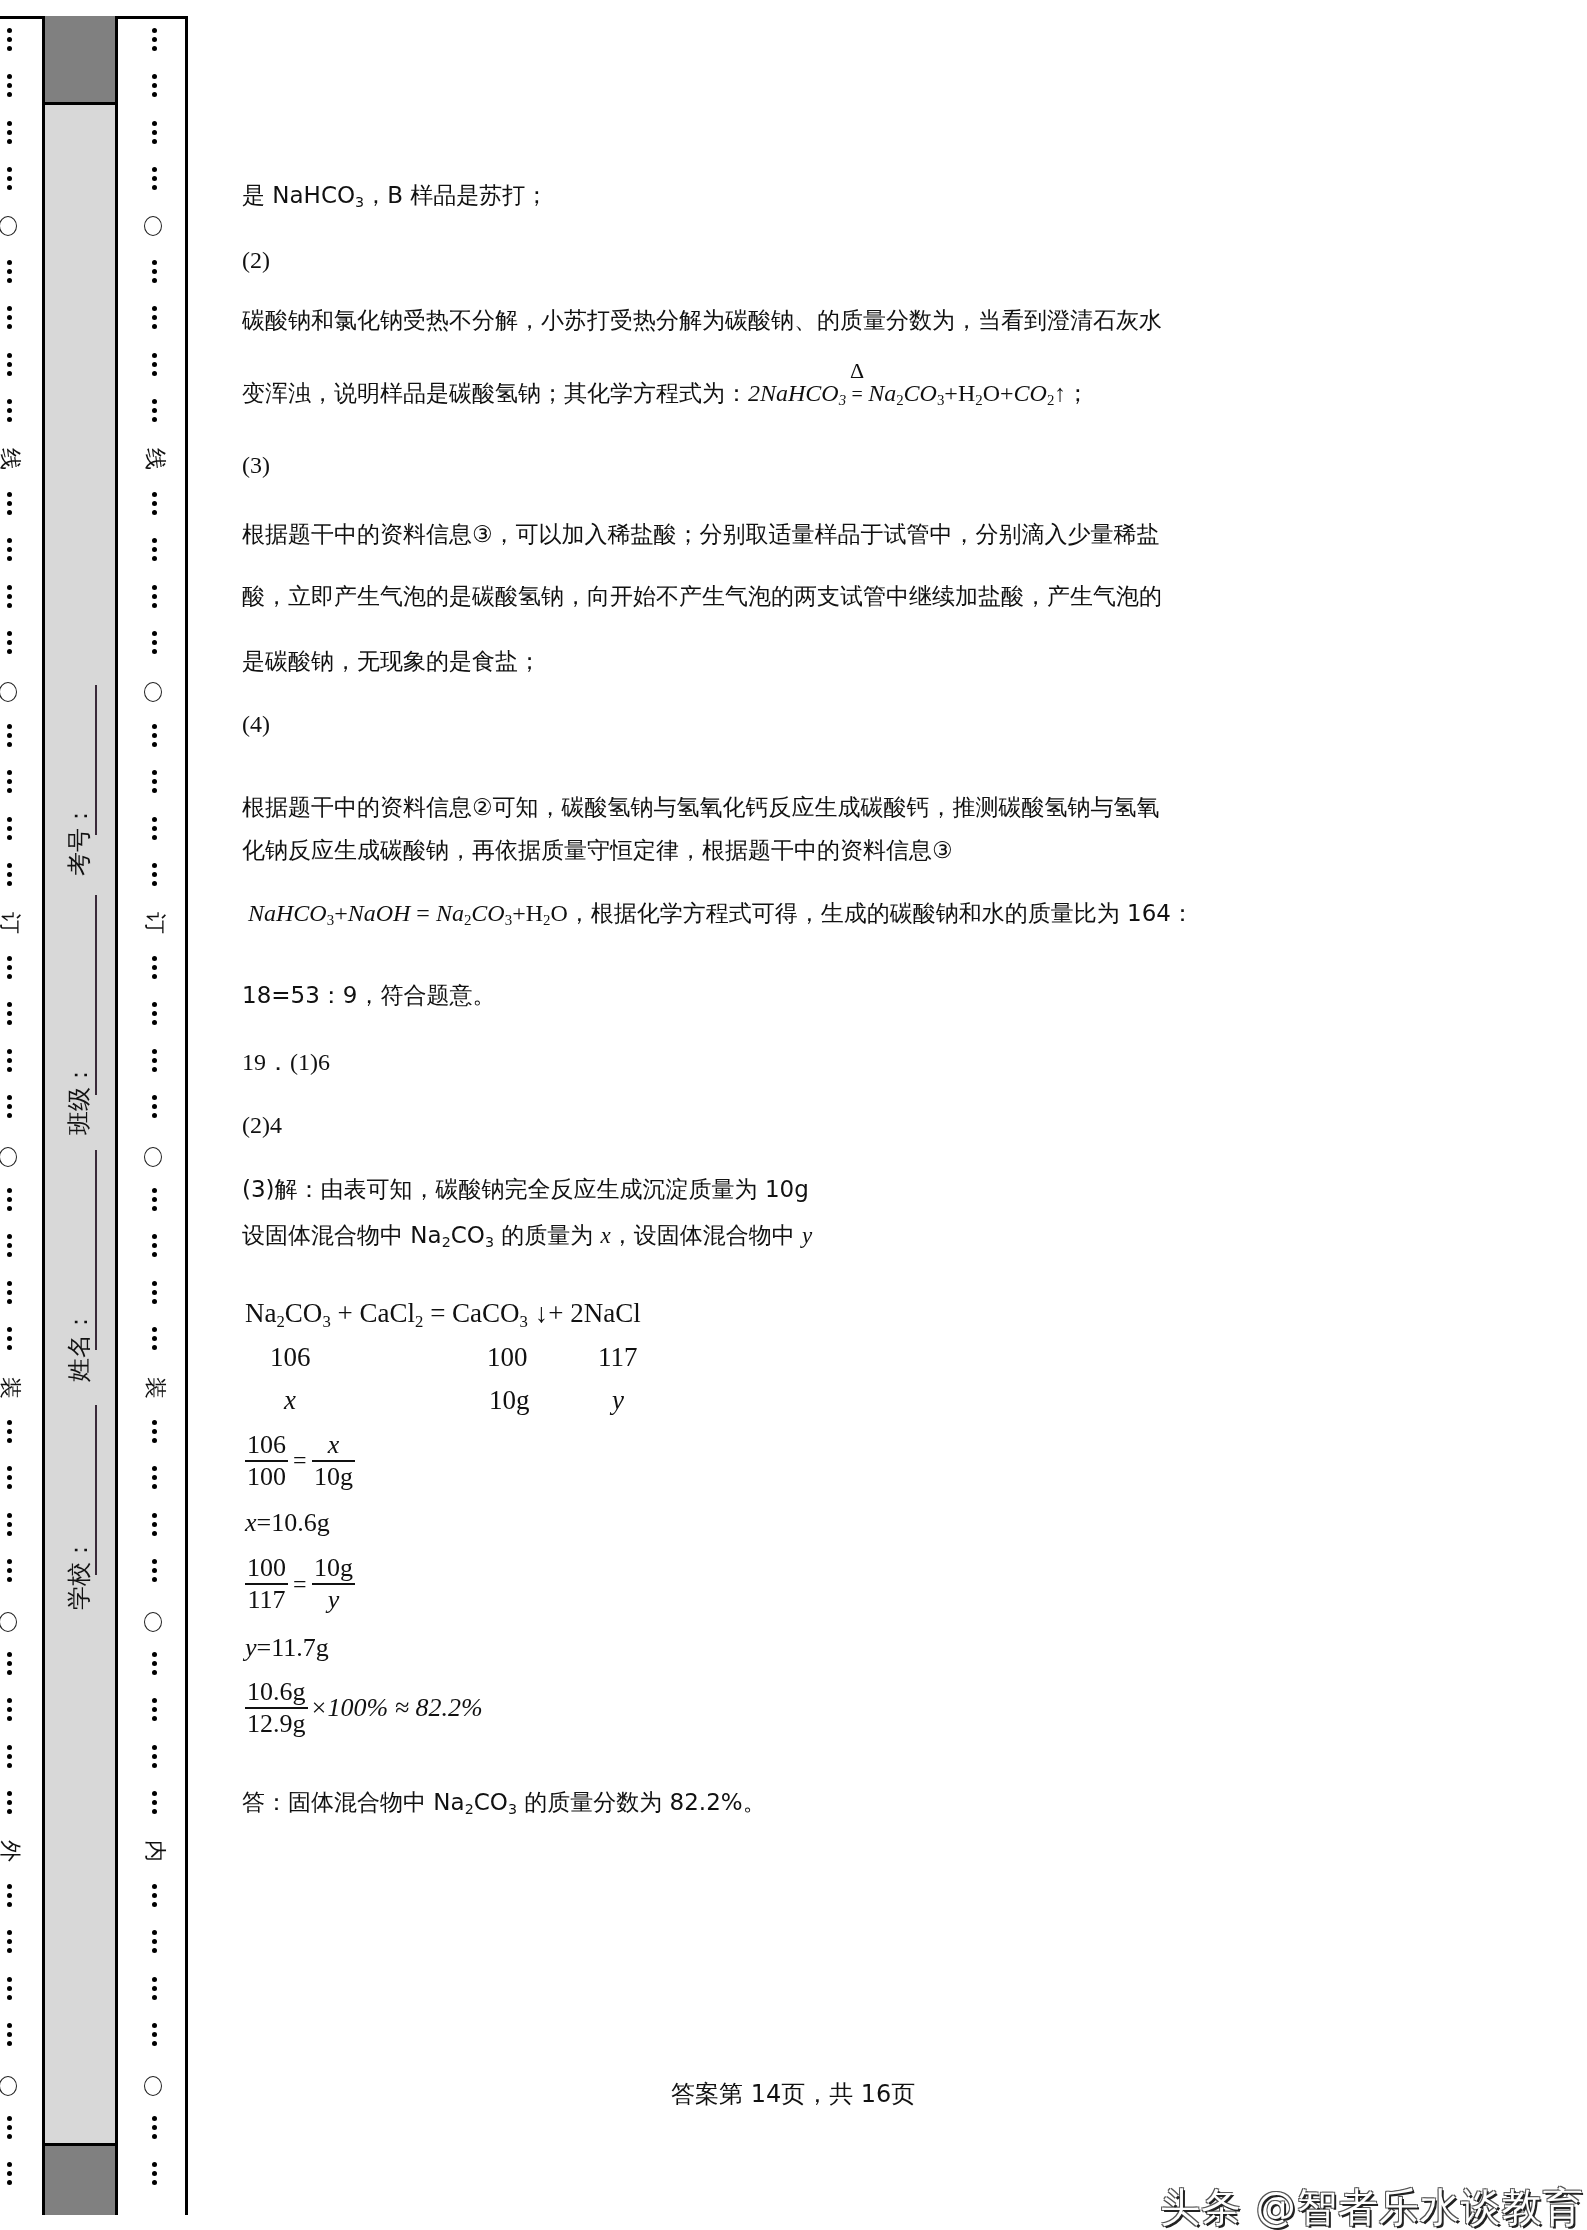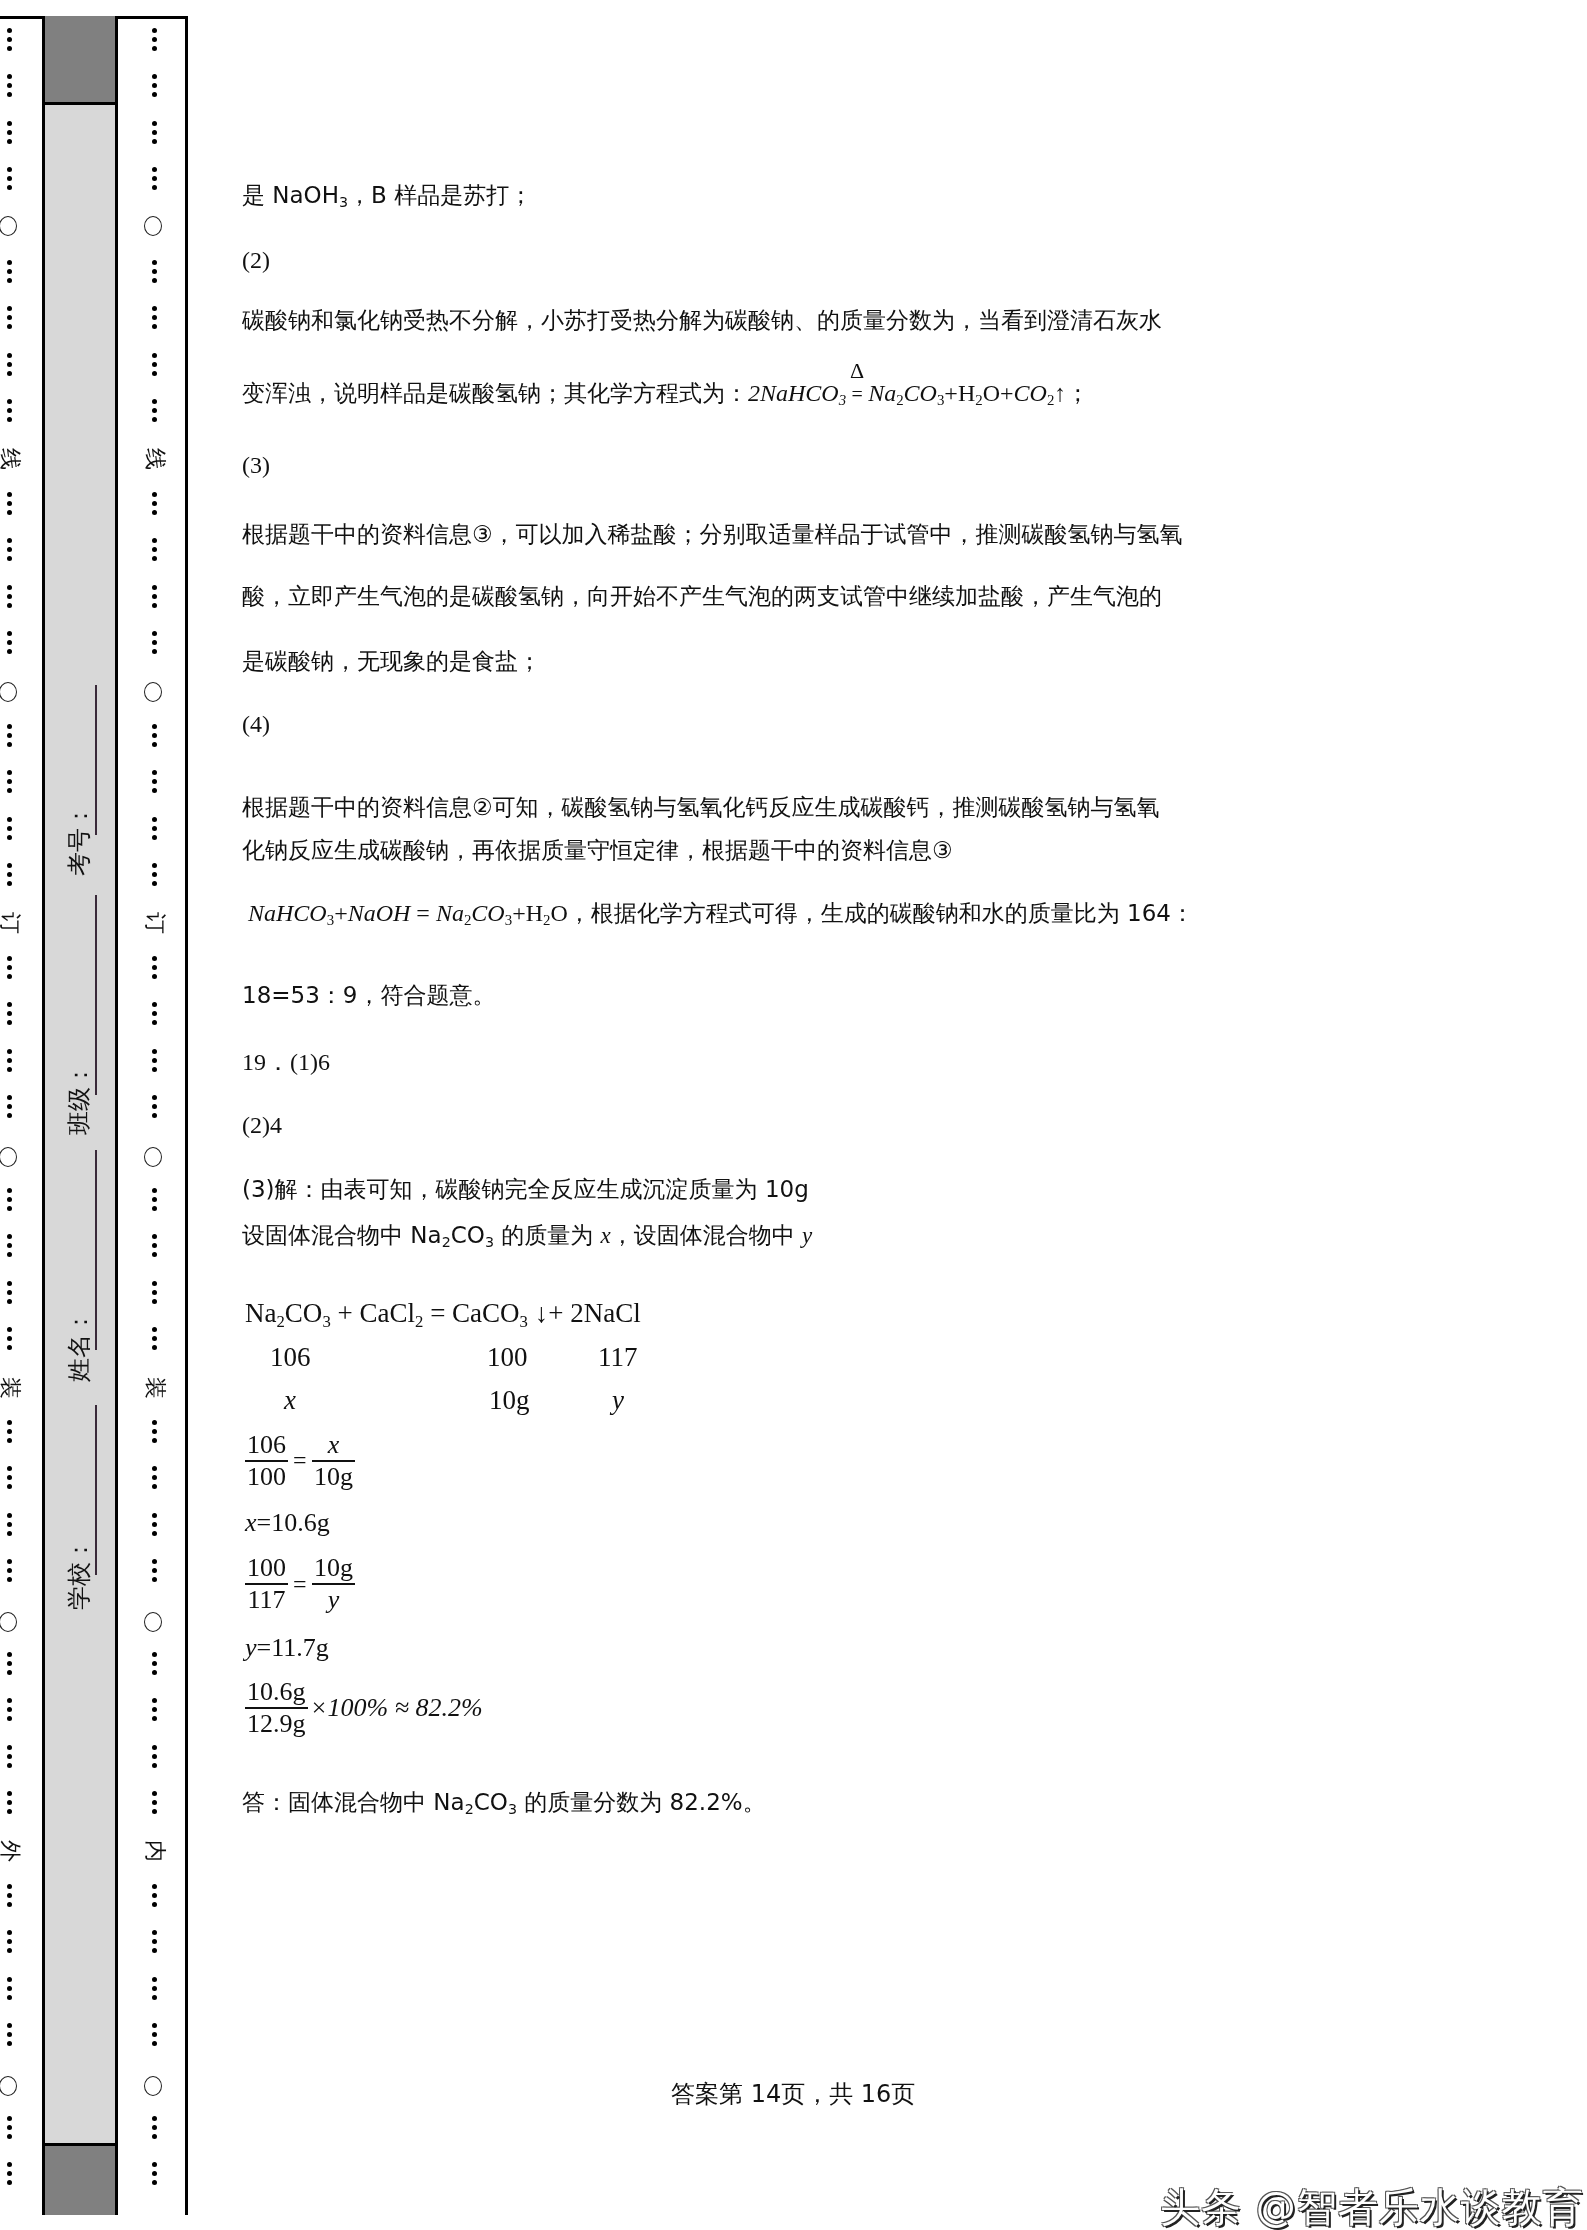--- a/index.html
+++ b/index.html
@@ -468,28 +468,28 @@
     <div class="ring" style="top: 660px;"></div>
     <div class="ring" style="top: 1125px;"></div>
     <div class="ring" style="top: 1590px;"></div>
     <div class="ring" style="top: 2054px;"></div>
     <div class="vlabel" style="top: 424px;">线</div>
     <div class="vlabel" style="top: 888px;">订</div>
     <div class="vlabel" style="top: 1353px;">装</div>
     <div class="vlabel" style="top: 1816px;">内</div>
   </div>
 
-<div class="p cn" style="top:180px;"><span>是 NaOH</span><sub>3</sub><span>，B 样品是苏打；</span></div>
+<div class="p cn" style="top:180px;"><span>是 NaHCO</span><sub>3</sub><span>，B 样品是苏打；</span></div>
 
 <div class="p" style="top:245px;">(2)</div>
 <div class="p cn" style="top:305px;">碳酸钠和氯化钠受热不分解，小苏打受热分解为碳酸钠、的质量分数为，当看到澄清石灰水</div>
 <div class="p" style="top:378px;"><span class="cn">变浑浊，说明样品是碳酸氢钠；其化学方程式为：</span><span class="it">2NaHCO</span><sub class="it">3</sub><span class="delta"><span class="d">Δ</span><span class="eq">=</span></span><span class="it">Na</span><sub>2</sub><span class="it">CO</span><sub>3</sub><span>+</span><span>H</span><sub>2</sub><span>O</span><span>+</span><span class="it">CO</span><sub>2</sub><span>↑</span><span class="cn">；</span></div>
 
 <div class="p" style="top:450px;">(3)</div>
-<div class="p cn" style="top:519px;">根据题干中的资料信息③，可以加入稀盐酸；分别取适量样品于试管中，推测碳酸氢钠与氢氧</div>
+<div class="p cn" style="top:519px;">根据题干中的资料信息③，可以加入稀盐酸；分别取适量样品于试管中，分别滴入少量稀盐</div>
 <div class="p cn" style="top:581px;">酸，立即产生气泡的是碳酸氢钠，向开始不产生气泡的两支试管中继续加盐酸，产生气泡的</div>
 <div class="p cn" style="top:646px;">是碳酸钠，无现象的是食盐；</div>
 
 <div class="p" style="top:709px;">(4)</div>
 <div class="p cn" style="top:792px;">根据题干中的资料信息②可知，碳酸氢钠与氢氧化钙反应生成碳酸钙，推测碳酸氢钠与氢氧</div>
 <div class="p cn" style="top:835px;">化钠反应生成碳酸钠，再依据质量守恒定律，根据题干中的资料信息③</div>
 <div class="p" style="top:898px;left:248px;"><span class="it">NaHCO</span><sub>3</sub><span>+</span><span class="it">NaOH</span><span> = </span><span class="it">Na</span><sub>2</sub><span class="it">CO</span><sub>3</sub><span>+</span><span>H</span><sub>2</sub><span>O</span><span class="cn">，根据化学方程式可得，生成的碳酸钠和水的质量比为 164：</span></div>
 <div class="p cn" style="top:980px;">18=53：9，符合题意。</div>
 
 <div class="p" style="top:1047px;">19．(1)6</div>

